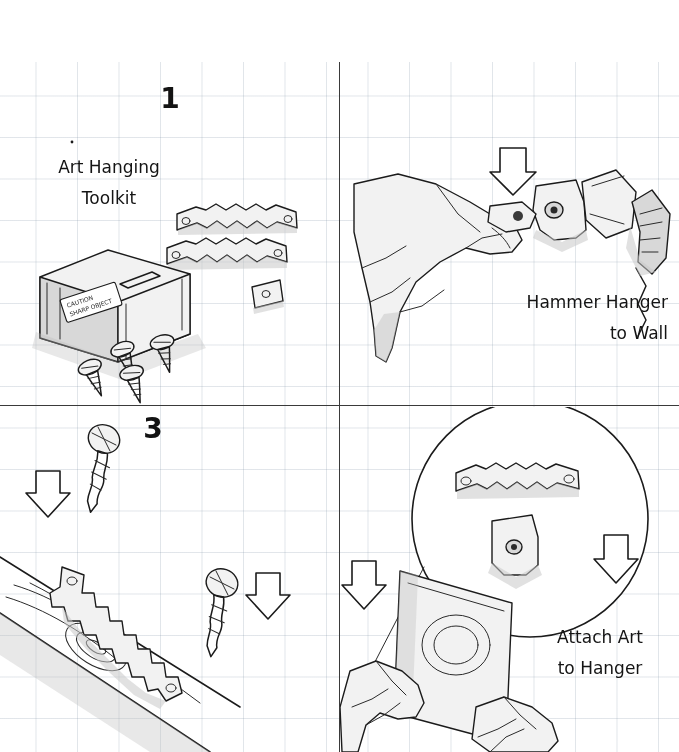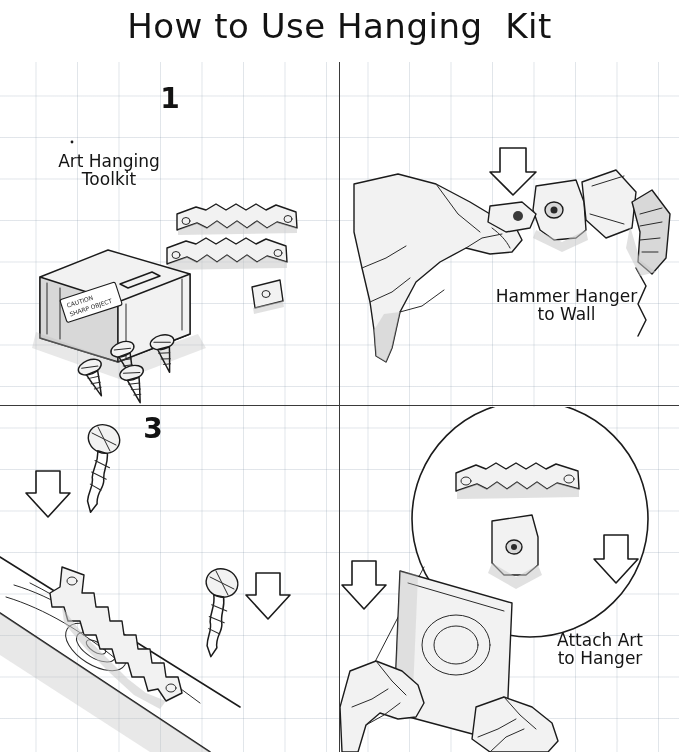--- a/index.html
+++ b/index.html
@@ -90,29 +90,29 @@
     text-align: center;
     width: 40px;
   }
   #num-1 { left: 150px; top: 20px; }
   #num-3 { left: 133px; top: 5px; }
 
   .caption {
     position: absolute;
     font-family: "DejaVu Sans", sans-serif;
     font-size: 17px;
-    line-height: 18px;
+    line-height: 31px;
     color: #141414;
     text-align: center;
     white-space: pre-line;
   }
   #cap-1 { left: 44px;  top: 90px;  width: 130px; }
-  #cap-2 { left: 139px; top: 225px; width: 175px; text-align: center; }
+  #cap-2 { left: 153px; top: 225px; width: 175px; text-align: right; }
   #cap-3 { left: 125px; top: 100px; width: 130px; }
-  #cap-4 { left: 195px; top: 215px; width: 130px; margin-top: 9px; }
+  #cap-4 { left: 195px; top: 215px; width: 130px; }
 
   .art {
     position: absolute;
     left: 0; top: 0;
     width: 339px;
     height: 345px;
     pointer-events: none;
   }
 
   svg { display: block; }
@@ -123,21 +123,20 @@
   .shade { fill: #c9c9c9; opacity: 0.55; stroke: none; }
   .shade-soft { fill: #bcbcbc; opacity: 0.35; stroke: none; }
   .arrow-shape { fill: #ffffff; stroke: #1b1b1b; stroke-width: 1.6; stroke-linejoin: round; }
   .tiny-text { font-family: "DejaVu Sans", sans-serif; font-size: 6px; fill: #1b1b1b; }
 </style>
 </head>
 <body>
 
 <div id="page">
 
-  <div id="title">How to Use Hanging  Kit</div>
 
   <div id="grid-area"></div>
   <div class="divider" id="div-v"></div>
   <div class="divider" id="div-h"></div>
 
   <div class="panel" id="panel-1">
     <svg class="art" viewBox="0 0 339 345">
 
       <g>
         <path class="ink-fill-light" d="M177 152 L196 145 L206 148 L216 142 L226 148 L236 142 L246 148 L256 142 L266 148 L276 143 L296 150 L297 166 L277 160 L267 166 L257 159 L247 166 L237 159 L227 166 L217 159 L207 166 L197 161 L177 168 Z"></path>

